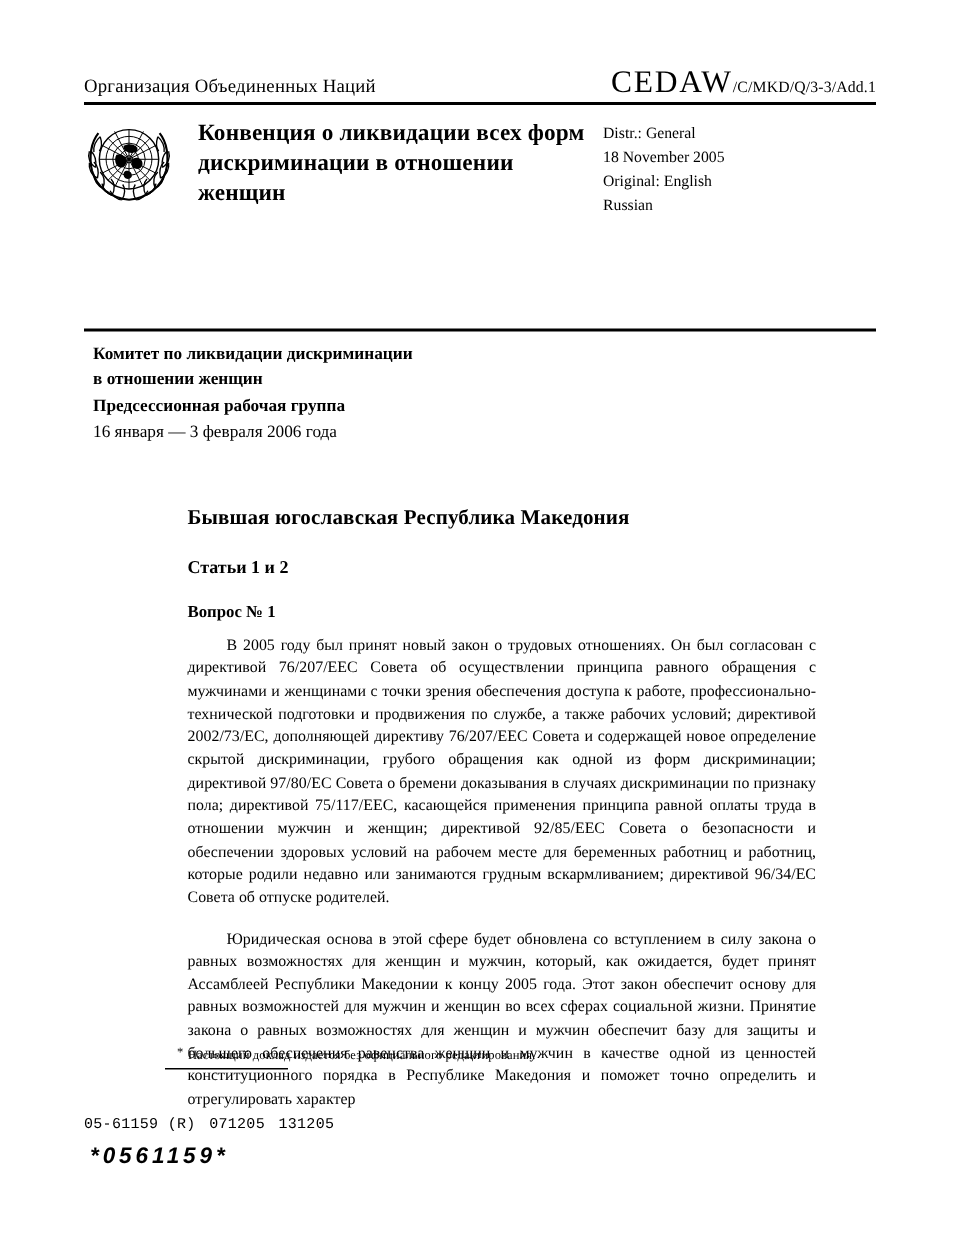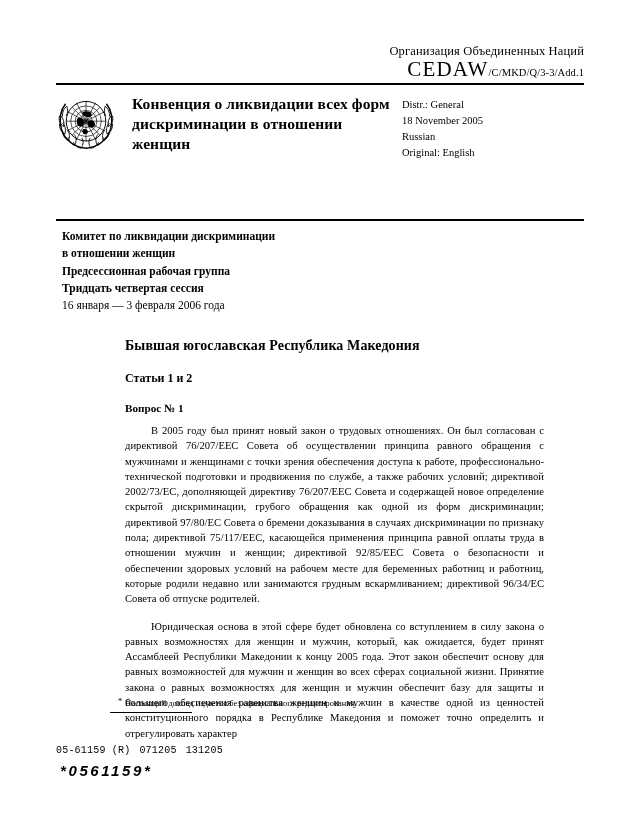--- a/index.html
+++ b/index.html
@@ -32,21 +32,20 @@
     position: absolute;
     left: 56px;
     top: 44px;
     width: 528px;
   }
   .org-line {
     display: flex;
     align-items: flex-end;
     justify-content: space-between;
     padding-bottom: 3px;
-    flex-direction: column;
   }
   .org-name {
     font-size: 12.5px;
     letter-spacing: 0.15px;
     white-space: nowrap;
   }
   .symbol {
     white-space: nowrap;
     text-align: right;
     line-height: 1;
@@ -282,34 +281,33 @@
             <path d="M46 58 C50 57 54 60 53 64 C52 67 47 68 45 65 C43 62 44 59 46 58 Z"></path>
           </g>
         </svg>
       </div>
 
       <div class="conv-title">Конвенция о ликвидации всех форм дискриминации в отношении женщин</div>
 
       <div class="distr-block">
         <div>Distr.: General</div>
         <div>18 November 2005</div>
+        <div>Original: English</div>
         <div>Russian</div>
-        <div>Original: English</div>
       </div>
 
     </div>
   </div>
 
   <hr class="committee-rule">
 
   <div class="committee">
     <div class="b">Комитет по ликвидации дискриминации</div>
     <div class="b">в отношении женщин</div>
     <div class="b">Предсессионная рабочая группа</div>
-    <div class="b">Тридцать четвертая сессия</div>
     <div class="dates">16 января — 3 февраля 2006 года</div>
   </div>
 
   <div class="doc-body">
 
 
     <div class="title-country">Бывшая югославская Республика Македония</div>
 
     <div class="title-articles">Статьи 1 и 2</div>
 

